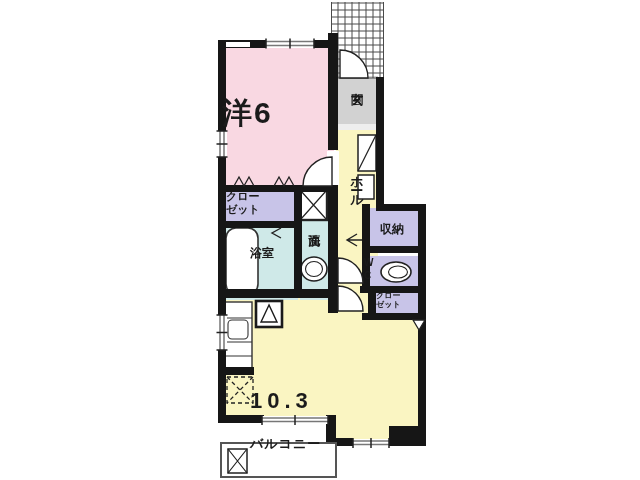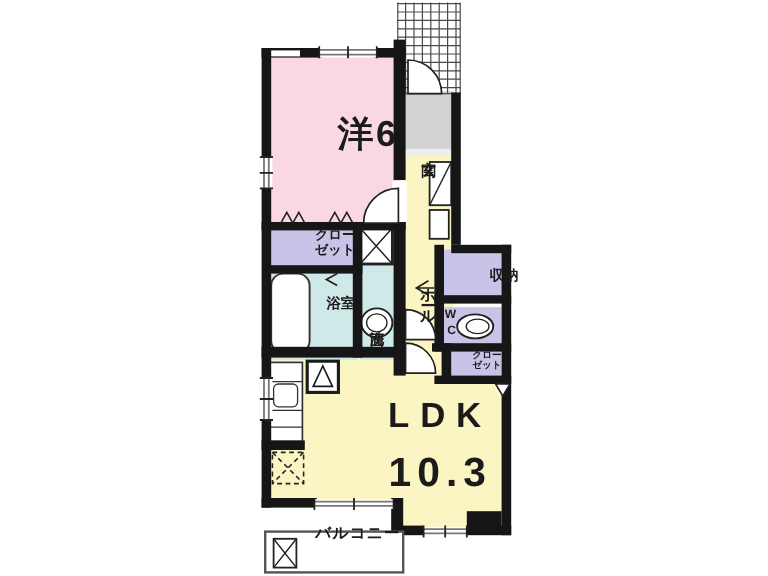--- a/index.html
+++ b/index.html
@@ -1,20 +1,20 @@
 <!DOCTYPE html>
 <html><head>
 <meta charset="utf-8">
 <style>
   html,body{margin:0;padding:0;background:#ffffff;}
   .stage{position:relative;width:640px;height:480px;background:#fff;overflow:hidden;
          font-family:"Liberation Sans","DejaVu Sans",sans-serif;}
   .stage svg{position:absolute;left:0;top:0;}
   .lbl{position:absolute;color:#1b1b1b;font-weight:600;white-space:pre-line;
-       text-align:right;line-height:1.18;z-index:2;}
+       text-align:left;line-height:1.18;z-index:2;}
   .vert{writing-mode:vertical-rl;text-orientation:mixed;letter-spacing:2px;}
 </style>
 </head>
 <body>
 
 <div class="stage">
 <svg width="640" height="480" viewBox="0 0 640 480">
 
   <g>
     <rect x="222" y="44" width="112" height="144" fill="#f9d8e2"></rect>
@@ -172,18 +172,17 @@
   <div class="lbl vert" style="left:307px;top:224px;height:46px;font-size:12px;">洗面</div>
 
   <div class="lbl" style="left:380px;top:222px;width:52px;font-size:12px;">収納</div>
 
   <div class="lbl" style="left:364px;top:257px;width:16px;font-size:10px;line-height:1.25;">W
 C</div>
 
   <div class="lbl" style="left:376px;top:291px;width:42px;font-size:8px;">クロー
 ゼット</div>
 
-  <div class="lbl" style="left:250px;top:330px;width:160px;font-size:29px;letter-spacing:9px;">LDK</div>
 
-  <div class="lbl" style="left:250px;top:374px;width:160px;font-size:34px;letter-spacing:5px;">10.3</div>
+  <div class="lbl" style="left:250px;top:388px;width:160px;font-size:22px;letter-spacing:5px;">10.3</div>
 
   <div class="lbl" style="left:250px;top:436px;width:84px;font-size:13px;letter-spacing:1px;">バルコニー</div>
 </div>
 
 </body></html>

